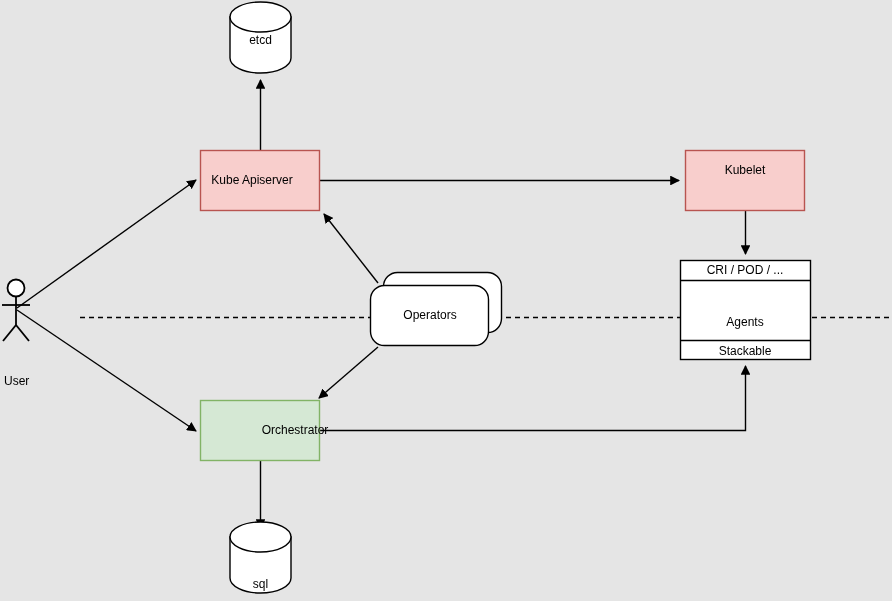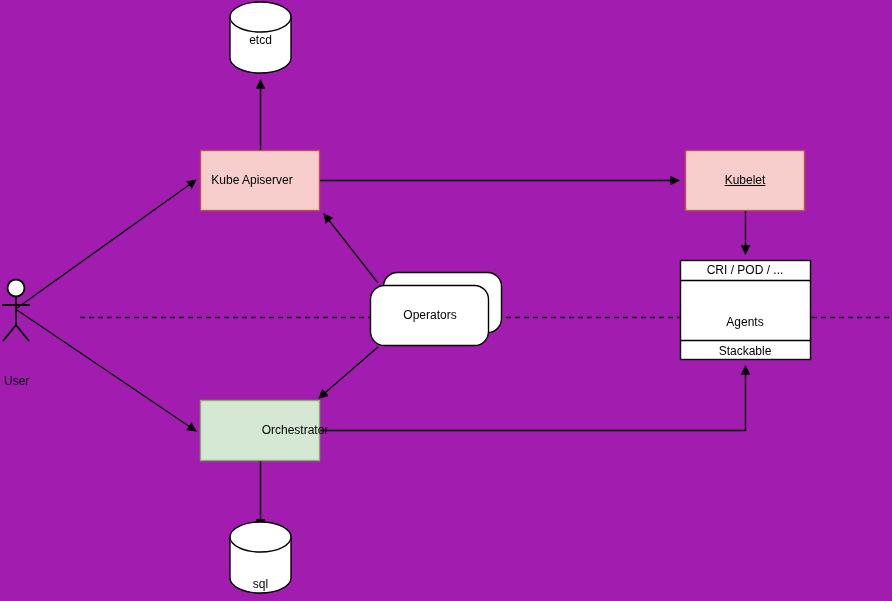--- a/index.html
+++ b/index.html
@@ -11,41 +11,41 @@
     width: 892px;
     height: 601px;
     font-family: "Liberation Sans", sans-serif;
     color: #000000;
     overflow: hidden;
   }
   #canvas {
     position: relative;
     width: 892px;
     height: 601px;
-    background: #a21caf;
+    background: #e5e5e5;
   }
   #canvas svg.layer {
     position: absolute;
     left: 0;
     top: 0;
     width: 892px;
     height: 601px;
     pointer-events: none;
   }
   .node-label {
     position: absolute;
     font-size: 12px;
     line-height: 14px;
     text-align: center;
     color: #000000;
     white-space: nowrap;
     pointer-events: none;
   }
   .lbl-kube-apiserver { left: 192px; top: 173px; width: 120px; }
-  .lbl-kubelet        { left: 685px; top: 173px; width: 120px; text-decoration: underline; }
+  .lbl-kubelet        { left: 685px; top: 163px; width: 120px; }
   .lbl-orchestrator   { left: 200px; top: 423px; width: 120px; padding-left: 35px; }
   .lbl-operators      { left: 370px; top: 308px; width: 120px; }
   .lbl-etcd           { left: 230px; top: 33px;  width: 61px;  }
   .lbl-sql            { left: 230px; top: 553px; width: 61px; margin-top: 24px;  }
   .lbl-cri            { left: 680px; top: 263px; width: 130px; }
   .lbl-agents         { left: 680px; top: 315px; width: 130px; }
   .lbl-stackable      { left: 680px; top: 344px; width: 130px; }
   .lbl-user           { left: 0px;   top: 346px; width: 32px; text-align: left; padding-left: 4px; margin-top: 28px; }
 </style>
 </head>

